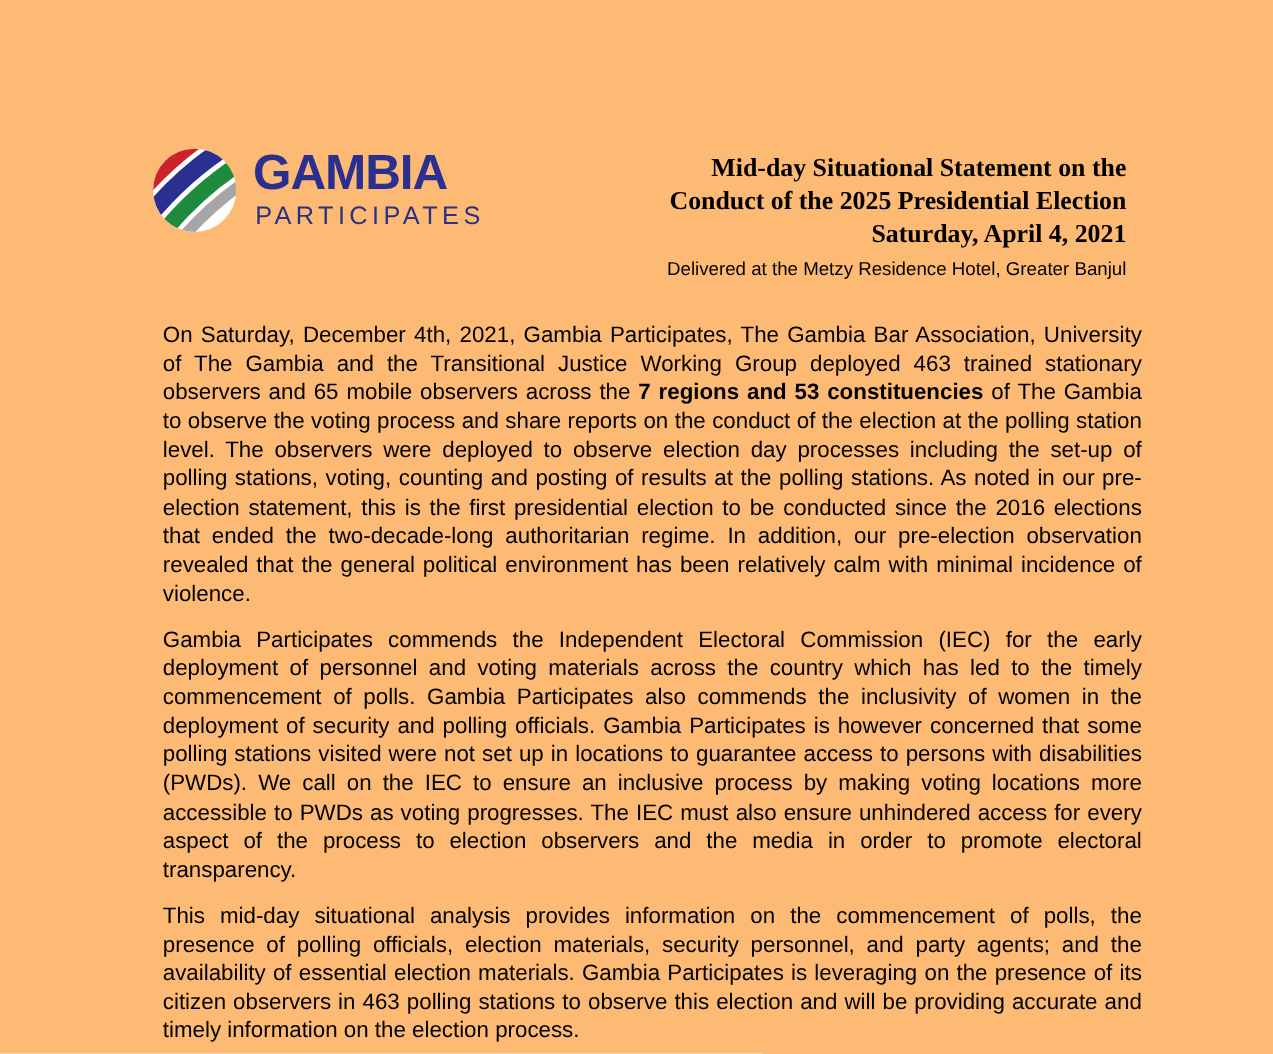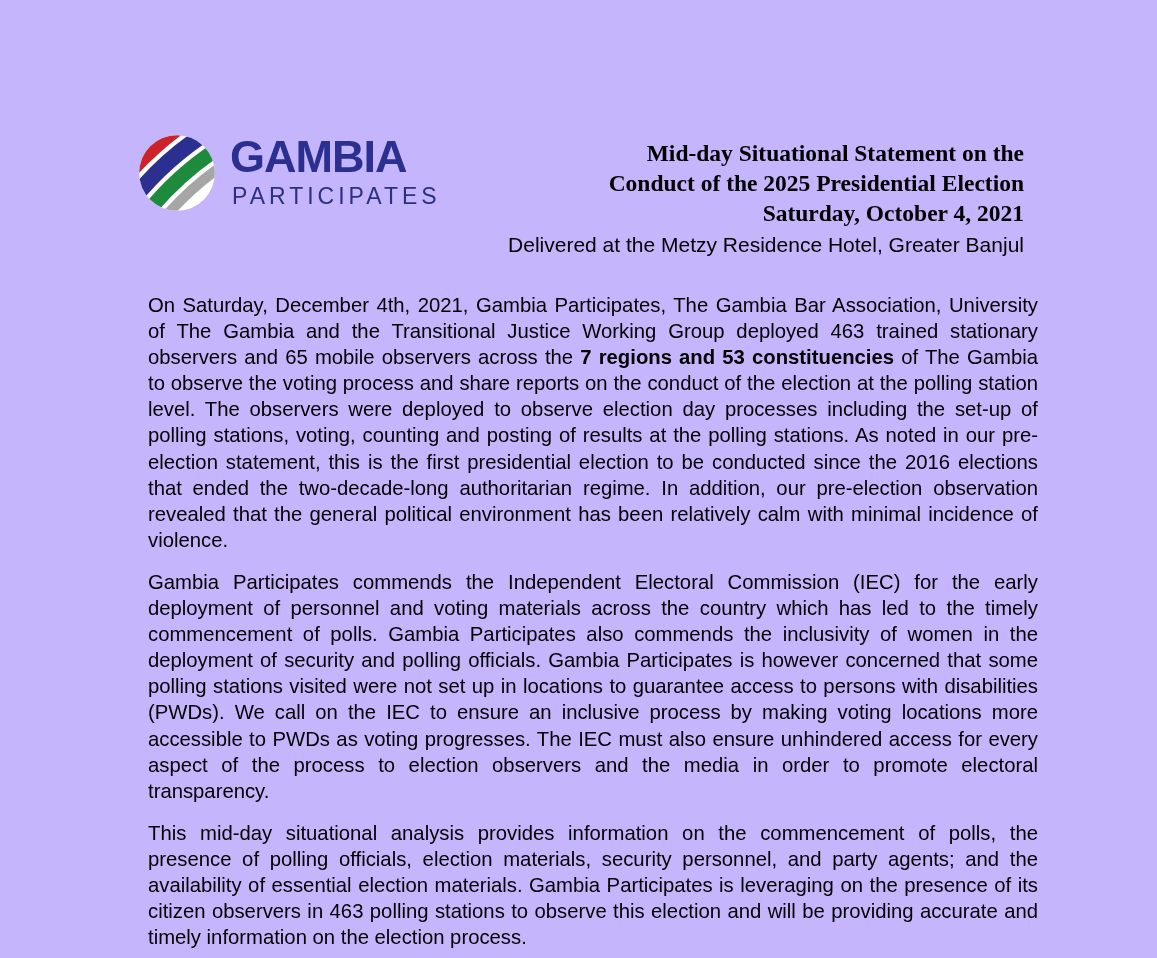--- a/index.html
+++ b/index.html
@@ -14,21 +14,21 @@
     overflow: hidden;
     font-family: "Liberation Sans", sans-serif;
     color: #000000;
     -webkit-font-smoothing: antialiased;
   }
 
   .page {
     position: relative;
     width: 1157px;
     height: 958px;
-    background: #c4b5fd;
+    background: #fdba74;
   }
 
   
   .header {
     position: absolute;
     left: 134px;
     top: 126px;
     width: 890px;
     display: flex;
     align-items: flex-start;
@@ -80,21 +80,21 @@
   }
   .title-line {
     font-size: 23.5px;
     font-weight: bold;
     line-height: 30px;
     color: #000000;
     white-space: nowrap;
     font-family: Liberation Serif, serif;
   }
   .subtitle-line {
-    font-size: 21px;
+    font-size: 17px;
     font-weight: normal;
     line-height: 28px;
     color: #000000;
     white-space: nowrap;
     margin-top: 3px;
   }
 
   
   .body-copy {
     position: absolute;
@@ -145,21 +145,21 @@
 
       <div class="wordmark">
         <div class="wordmark-main">GAMBIA</div>
         <div class="wordmark-sub">PARTICIPATES</div>
       </div>
     </div>
 
     <div class="title-block">
       <div class="title-line">Mid-day Situational Statement on the</div>
       <div class="title-line">Conduct of the 2025 Presidential Election</div>
-      <div class="title-line">Saturday, October 4, 2021</div>
+      <div class="title-line">Saturday, April 4, 2021</div>
       <div class="subtitle-line">Delivered at the Metzy Residence Hotel, Greater Banjul</div>
     </div>
 
   </div>
 
   <div class="body-copy">
 
     <p class="para"><span>On Saturday, December 4th, 2021, Gambia Participates, The Gambia Bar Association, University of The Gambia and the Transitional Justice Working Group deployed 463 trained stationary observers and 65 mobile observers across the </span><b>7 regions and 53 constituencies</b><span> of The Gambia to observe the voting process and share reports on the conduct of the election at the polling station level. The observers were deployed to observe election day processes including the set-up of polling stations, voting, counting and posting of results at the polling stations. As noted in our pre-election statement, this is the first presidential election to be conducted since the 2016 elections that ended the two-decade-long authoritarian regime. In addition, our pre-election observation revealed that the general political environment has been relatively calm with minimal incidence of violence.</span></p>
 
     <p class="para">Gambia Participates commends the Independent Electoral Commission (IEC) for the early deployment of personnel and voting materials across the country which has led to the timely commencement of polls. Gambia Participates also commends the inclusivity of women in the deployment of security and polling officials. Gambia Participates is however concerned that some polling stations visited were not set up in locations to guarantee access to persons with disabilities (PWDs). We call on the IEC to ensure an inclusive process by making voting locations more accessible to PWDs as voting progresses. The IEC must also ensure unhindered access for every aspect of the process to election observers and the media in order to promote electoral transparency.</p>

